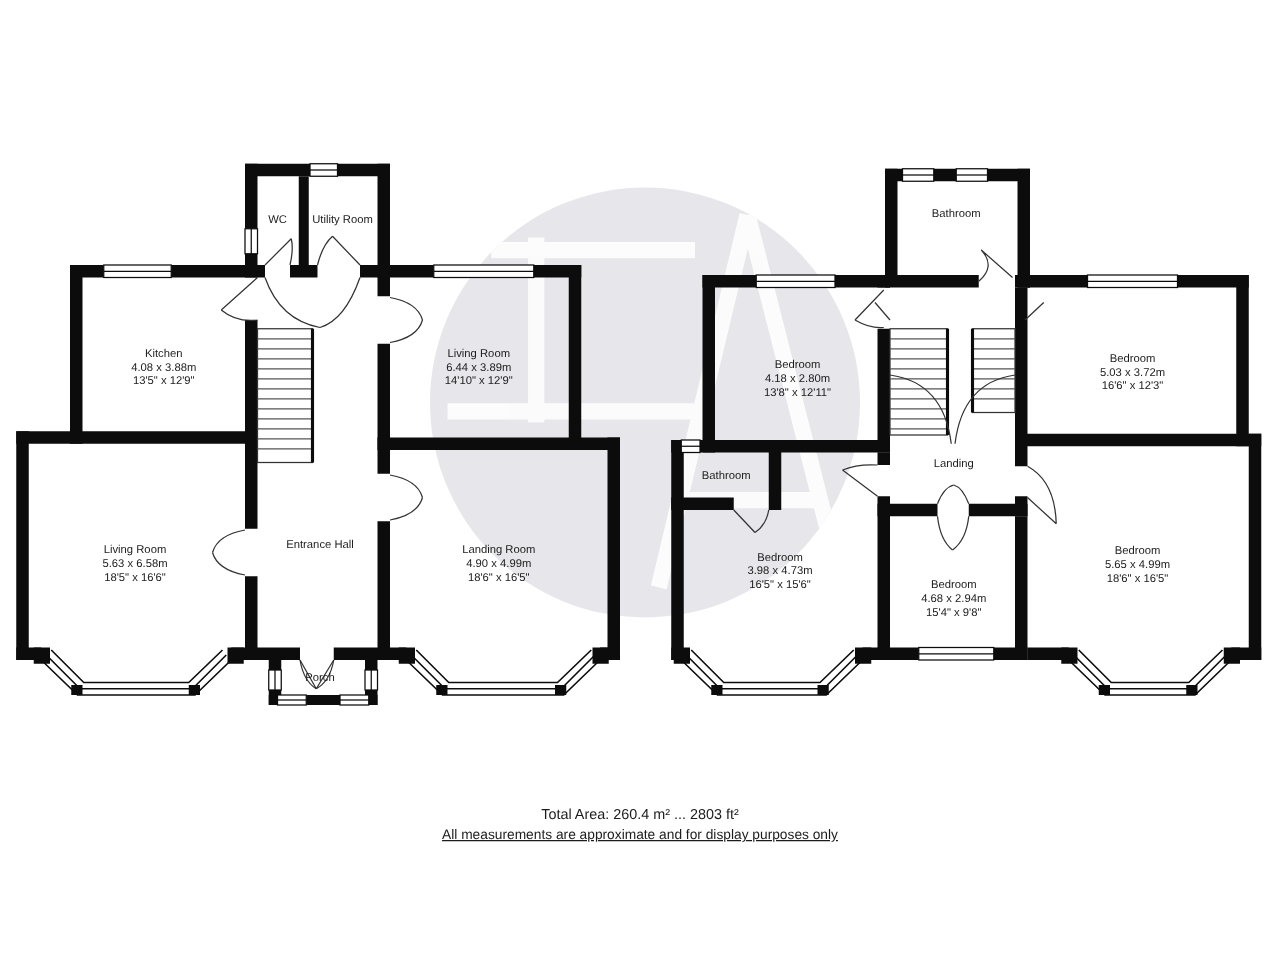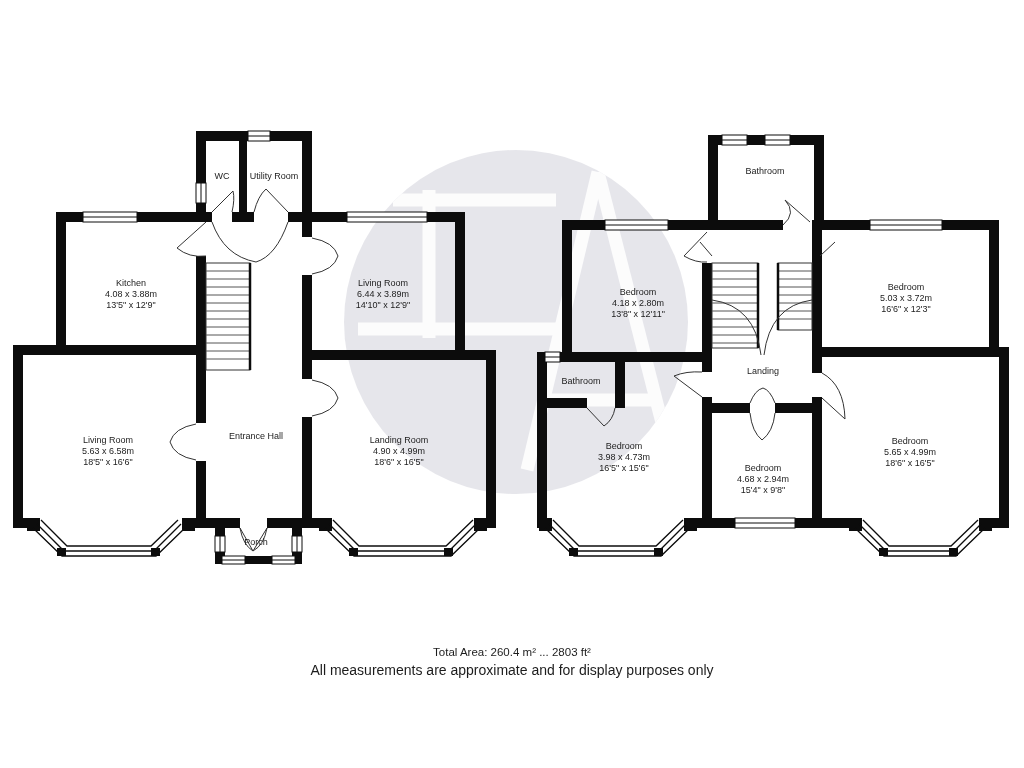--- a/index.html
+++ b/index.html
@@ -13,21 +13,21 @@
     position:absolute;transform:translate(-50%,-50%);
     text-align:center;color:#1c1c1c;font-size:9px;line-height:11px;
     white-space:nowrap;pointer-events:none;
   }
   .room-label .room-name{font-weight:normal;display:block;}
   .room-label .room-dim{display:block;}
   #footer{
     position:absolute;left:0;right:0;top:608px;text-align:center;color:#1c1c1c;margin-top:38px;
   }
   #footer .total-area{font-size:11.5px;display:block;}
-  #footer .disclaimer{font-size:14px;display:block;margin-top:4px;}
+  #footer .disclaimer{font-size:11px;display:block;margin-top:4px;text-decoration:underline;}
 </style>
 </head>
 <body>
 
 <svg id="plan-canvas" viewBox="0 0 1024 768" xmlns="http://www.w3.org/2000/svg">
 
   <g>
     <clipPath id="wmclip">
         <circle cx="516" cy="322" r="172"></circle>
       </clipPath>

